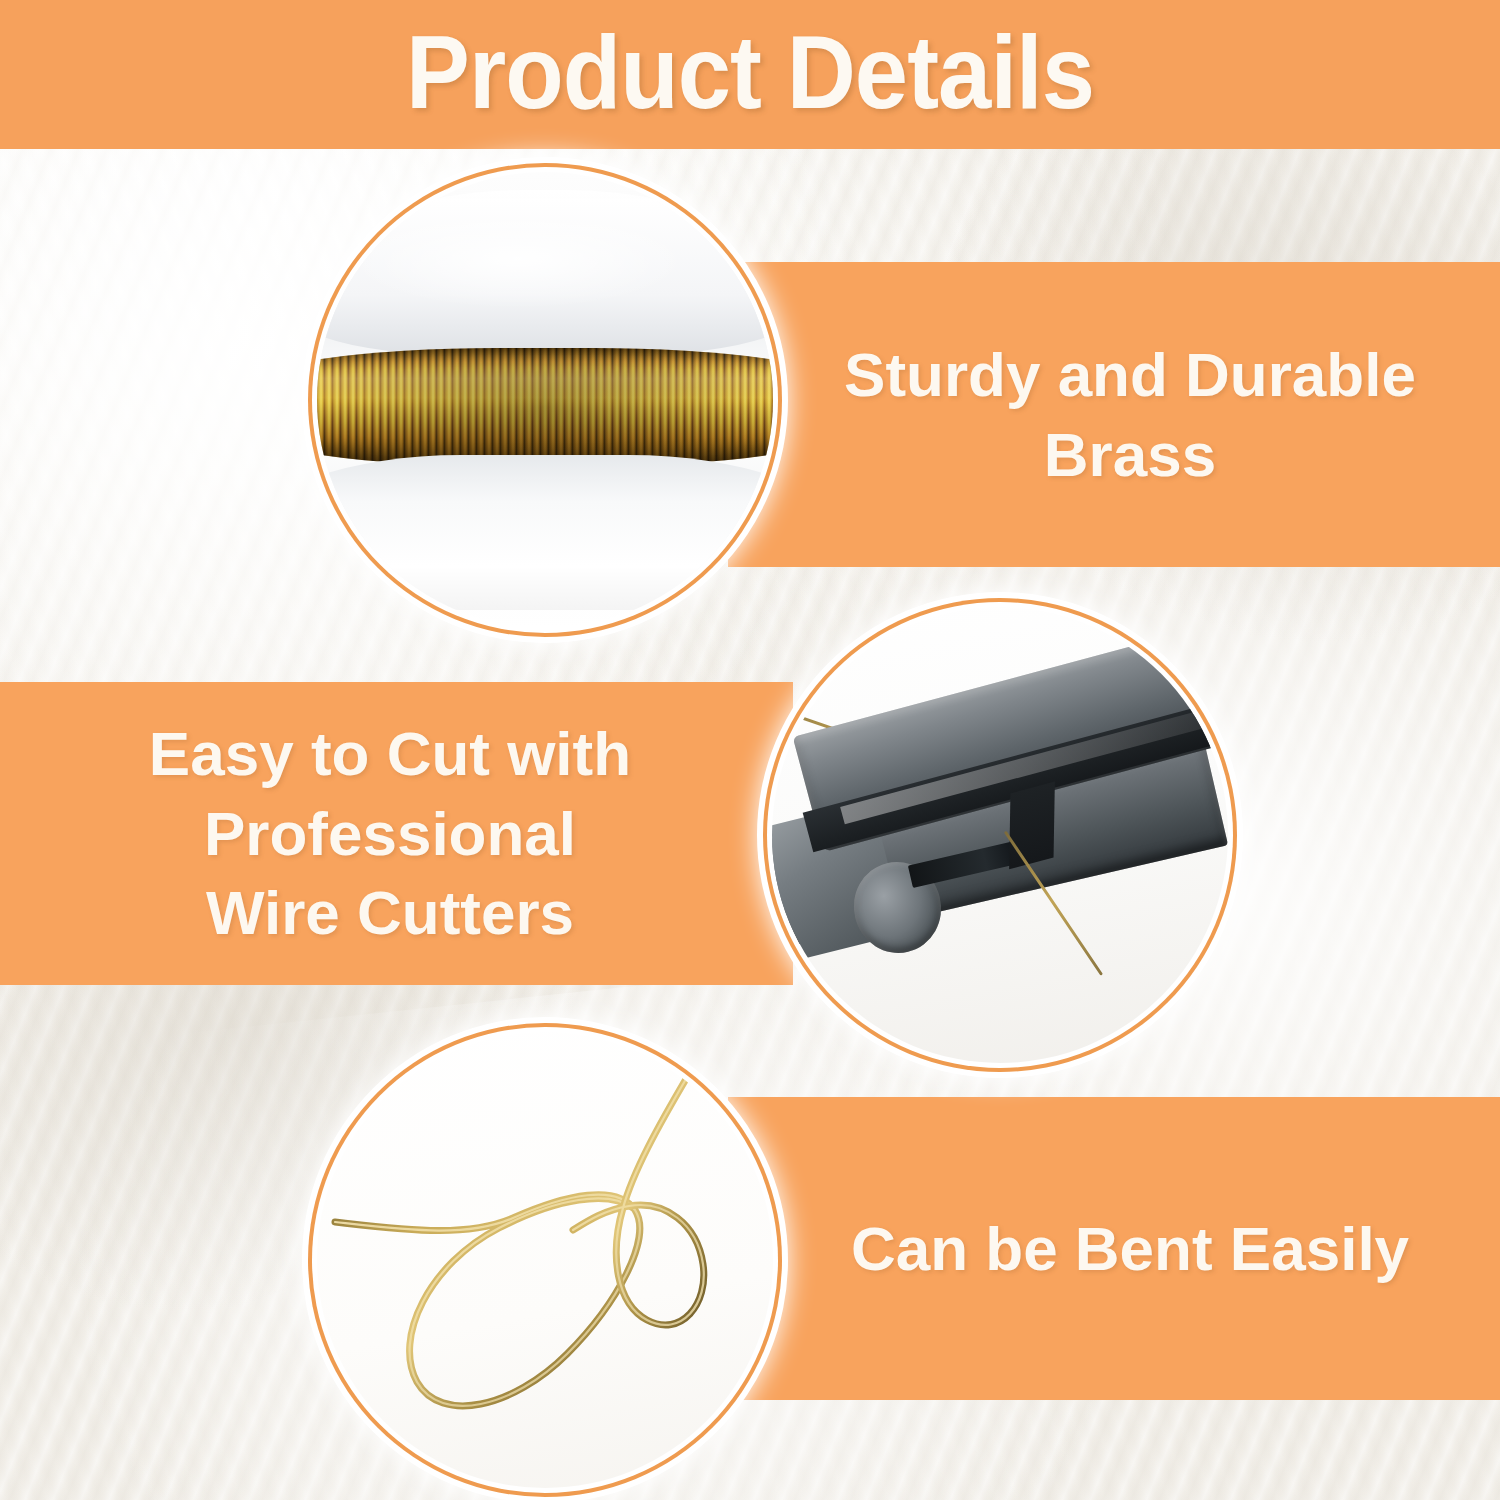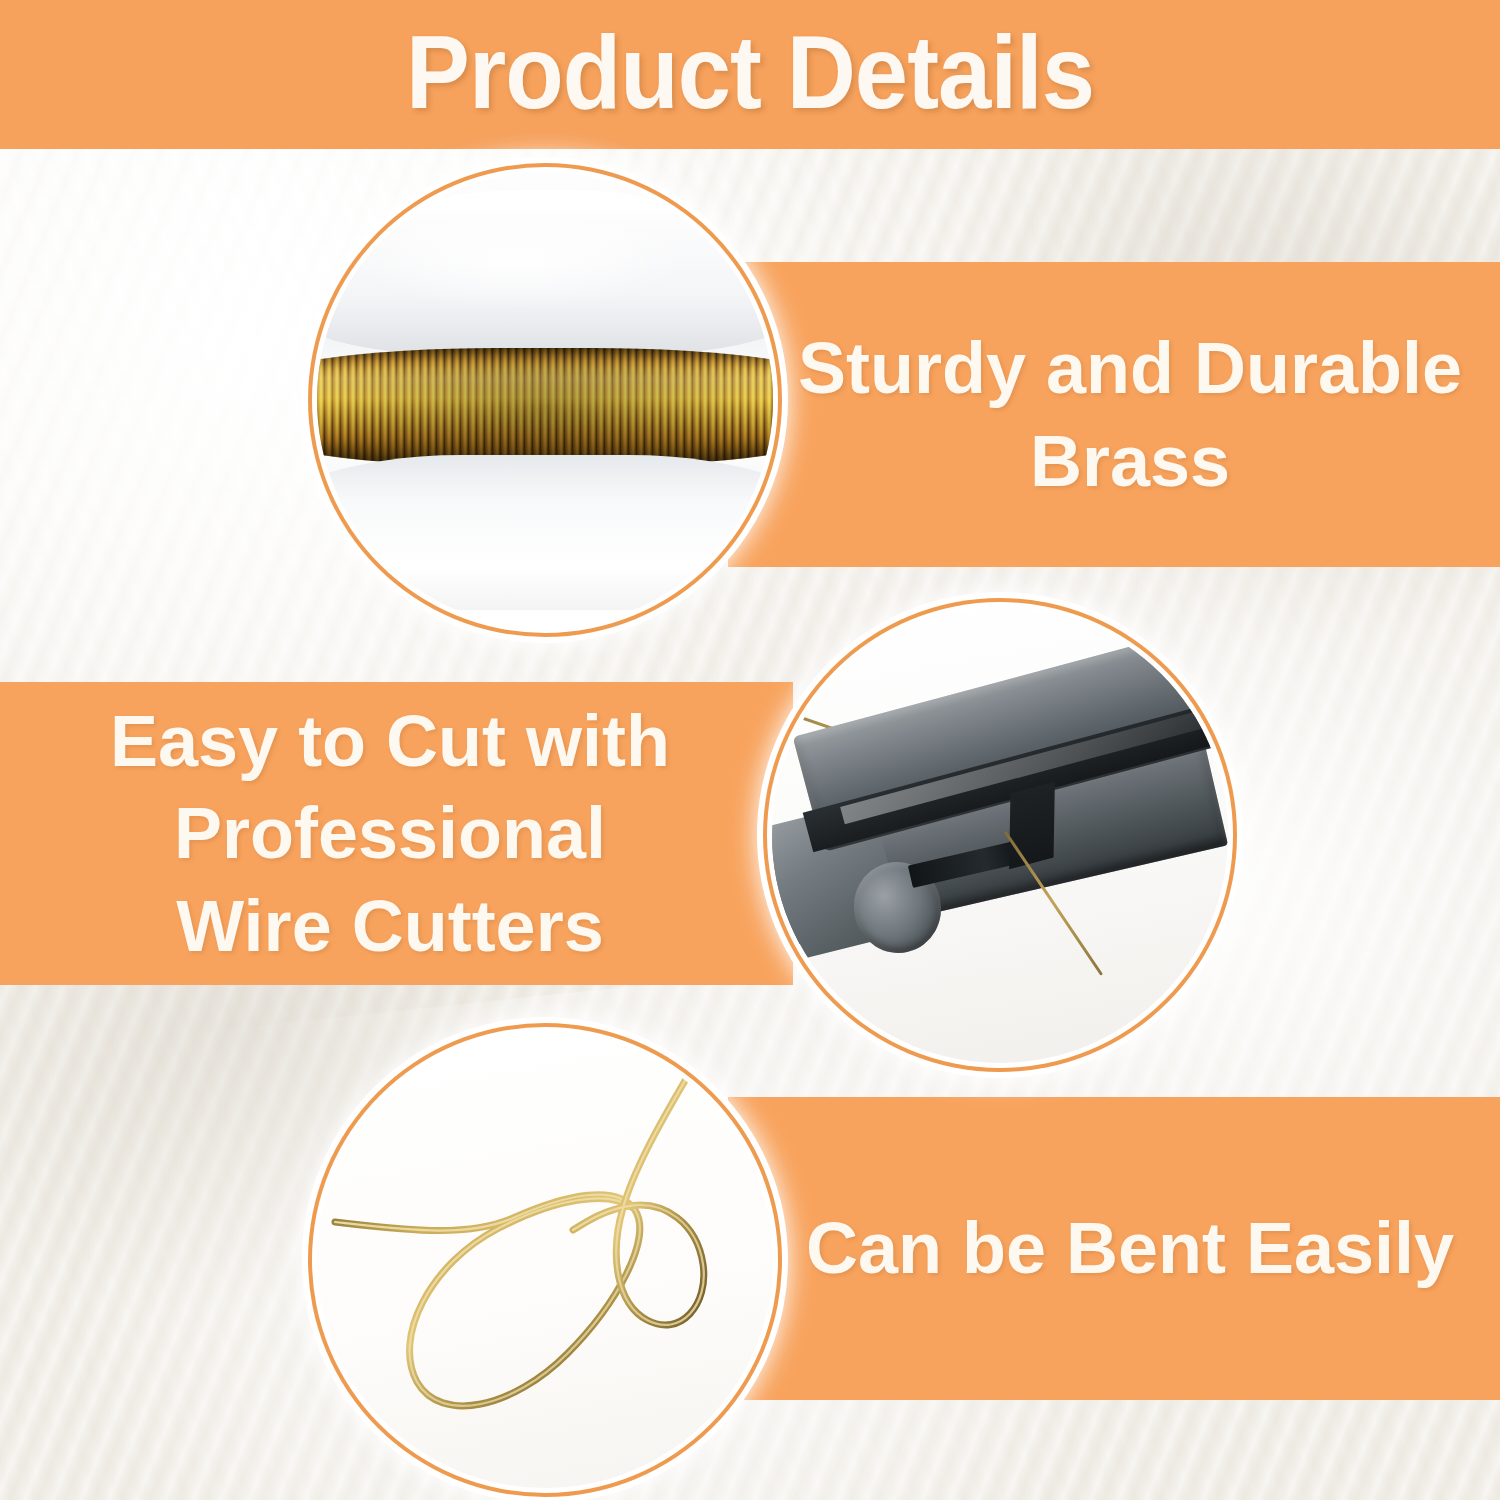--- a/index.html
+++ b/index.html
@@ -121,21 +121,21 @@
   .band-2 { left: 0px;   top: 682px;  width: 793px; height: 303px; }
   .band-3 { left: 728px; top: 1097px; width: 772px; height: 303px; }
 
   .band-text {
     position: absolute;
     display: flex;
     flex-direction: column;
     align-items: center;
     justify-content: center;
     color: #fdf8f0;
-    font-size: 72px;
+    font-size: 62px;
     font-weight: 700;
     line-height: 1.28;
     text-align: center;
     text-shadow: 2px 2px 4px rgba(150,92,40,0.22);
     white-space: pre-line;
   }
   .text-1 { left: 780px; top: 262px;  width: 700px; height: 305px; }
   .text-2 { left: 20px;  top: 682px;  width: 740px; height: 303px; }
   .text-3 { left: 800px; top: 1097px; width: 660px; height: 303px; }
 

